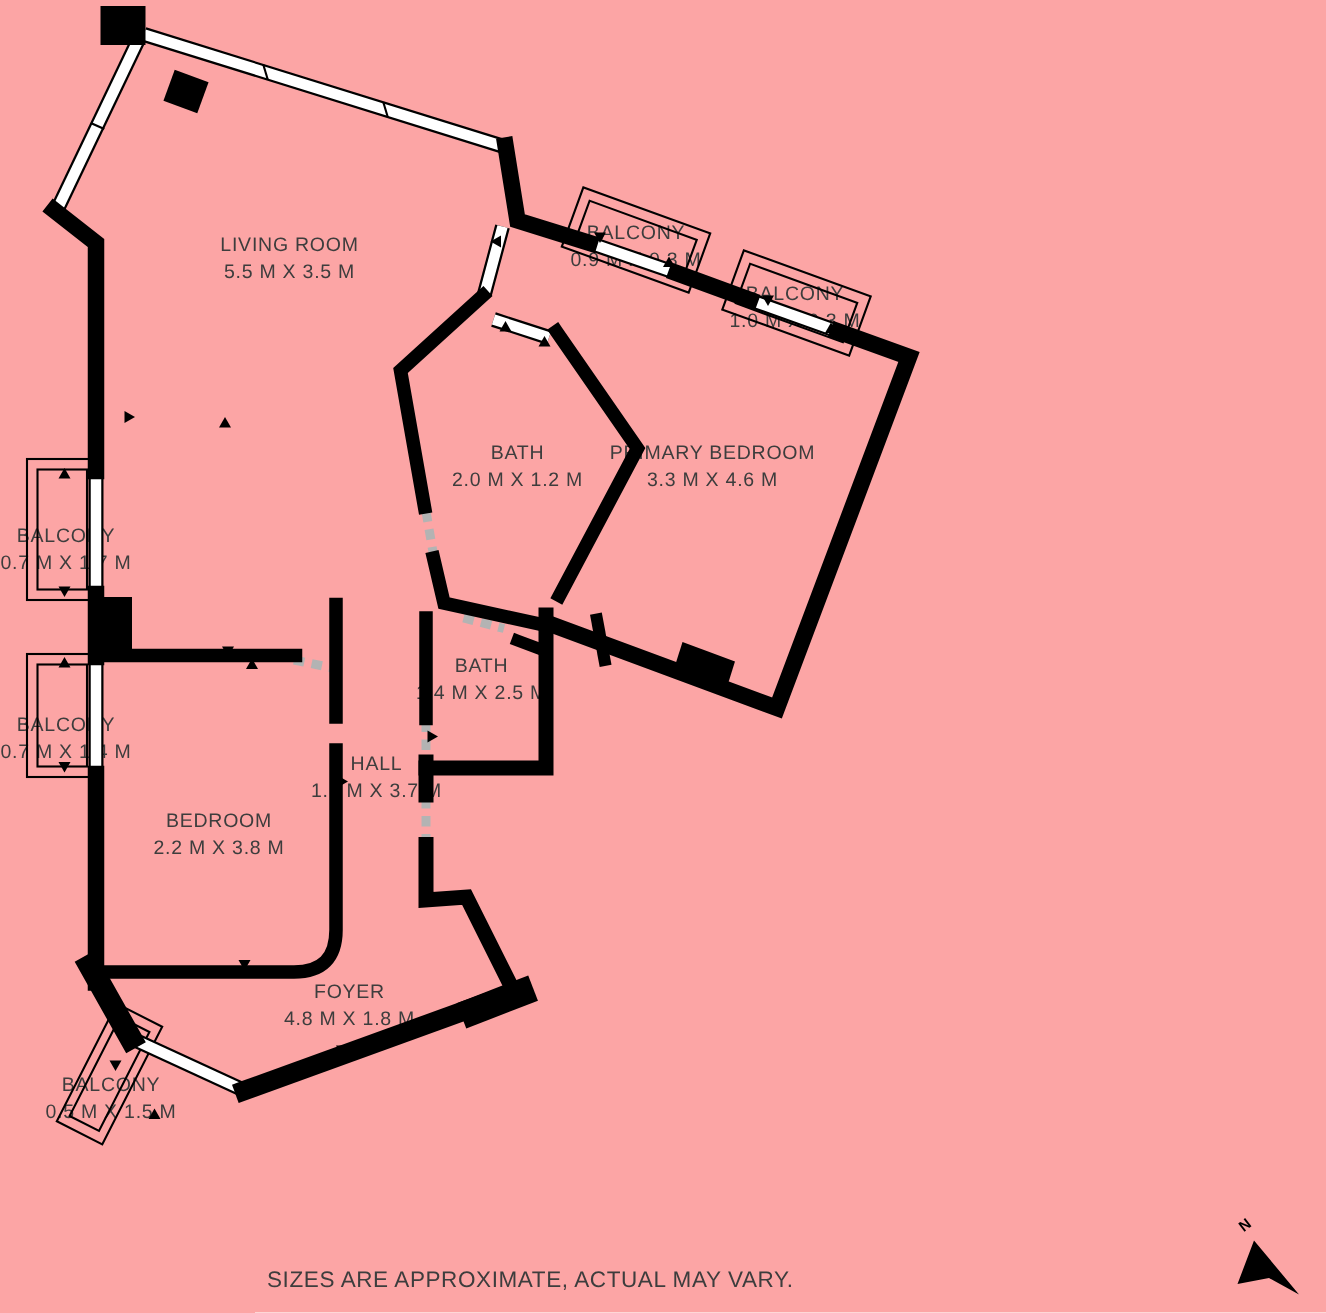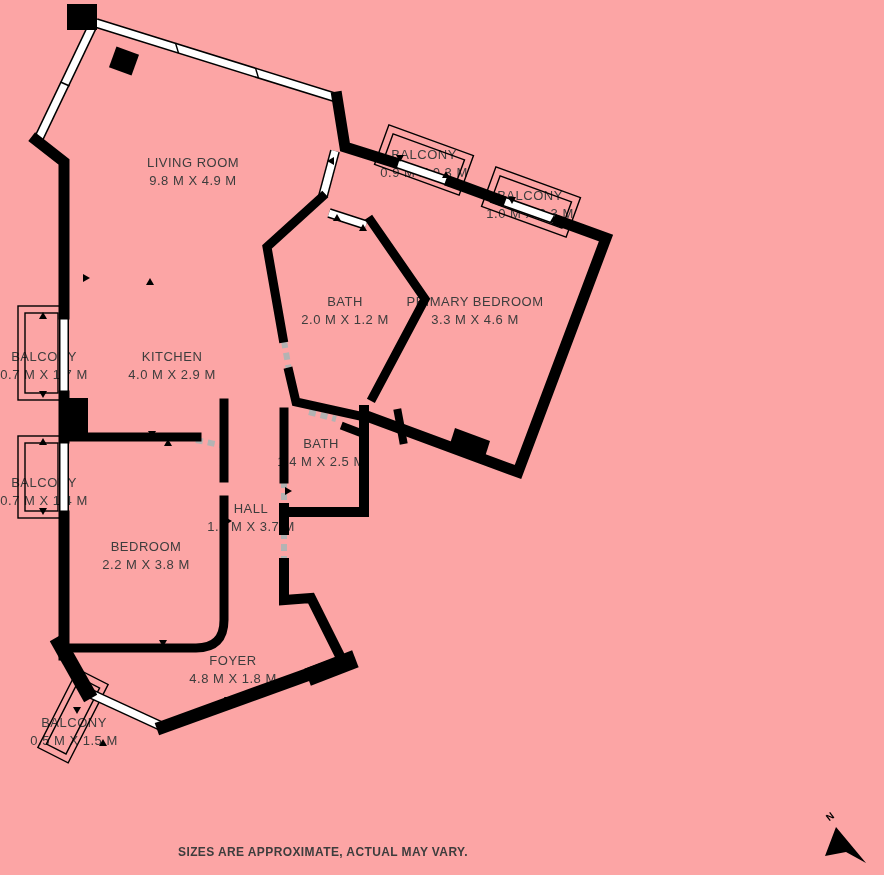--- a/index.html
+++ b/index.html
@@ -2,61 +2,57 @@
 <html><head>
 <meta charset="utf-8">
 <style>
   html,body{margin:0;padding:0;background:#ffffff;}
   #stage{position:relative;width:884px;height:875px;background:#fca5a5;overflow:hidden;
          font-family:"Liberation Sans", sans-serif;}
   #plan-svg{position:absolute;left:0;top:0;pointer-events:none;}
   .room-label{position:absolute;transform:translate(-50%,-50%);display:flex;flex-direction:column;
               align-items:center;white-space:nowrap;font-size:13px;line-height:18px;
               letter-spacing:.5px;color:#3d3d3d;font-weight:500;text-align:center;}
-  .disclaimer{position:absolute;left:178px;top:845px;font-size:12px;letter-spacing:.4px;
-              color:#3d3d3d;font-weight:700;white-space:nowrap;}
+  .disclaimer{position:absolute;left:178px;top:845px;font-size:15px;letter-spacing:.4px;
+              color:#3d3d3d;font-weight:400;white-space:nowrap;}
   
   .wall{stroke:#000;fill:none;stroke-linecap:square;stroke-linejoin:miter;}
   .w11{stroke-width:11px;} .w10{stroke-width:10px;} .w9{stroke-width:9px;} .w8{stroke-width:8px;}
   .w13{stroke-width:13px;} .w15{stroke-width:15px;} .w18{stroke-width:18px;}
   .win-o{stroke:#000;stroke-width:10px;stroke-linecap:butt;}
   .win-i{stroke:#fff;stroke-width:7px;stroke-linecap:butt;}
   .tick{stroke:#000;stroke-width:1.4px;}
   .door{stroke:#b3b3b3;stroke-width:6px;stroke-dasharray:7 5;stroke-linecap:butt;}
   .rail{stroke:#000;stroke-width:1.4px;fill:none;}
   .tri{fill:#000;}
 </style>
 </head>
 <body>
 
 <div id="stage">
 
   <div class="room-label" style="left:193px;top:172px">
     <span>LIVING ROOM</span>
-    <span>9.8 M X 4.9 M</span>
+    <span>5.5 M X 3.5 M</span>
   </div>
   <div class="room-label" style="left:424px;top:164px">
     <span>BALCONY</span>
     <span>0.9 M X 0.3 M</span>
   </div>
   <div class="room-label" style="left:530px;top:205px">
     <span>BALCONY</span>
     <span>1.0 M X 0.3 M</span>
   </div>
   <div class="room-label" style="left:345px;top:311px">
     <span>BATH</span>
     <span>2.0 M X 1.2 M</span>
   </div>
   <div class="room-label" style="left:475px;top:311px">
     <span>PRIMARY BEDROOM</span>
     <span>3.3 M X 4.6 M</span>
-  </div>
-  <div class="room-label" style="left:172px;top:366px">
-    <span>KITCHEN</span>
-    <span>4.0 M X 2.9 M</span>
   </div>
   <div class="room-label" style="left:44px;top:366px">
     <span>BALCONY</span>
     <span>0.7 M X 1.7 M</span>
   </div>
   <div class="room-label" style="left:321px;top:453px">
     <span>BATH</span>
     <span>1.4 M X 2.5 M</span>
   </div>
   <div class="room-label" style="left:44px;top:492px">

